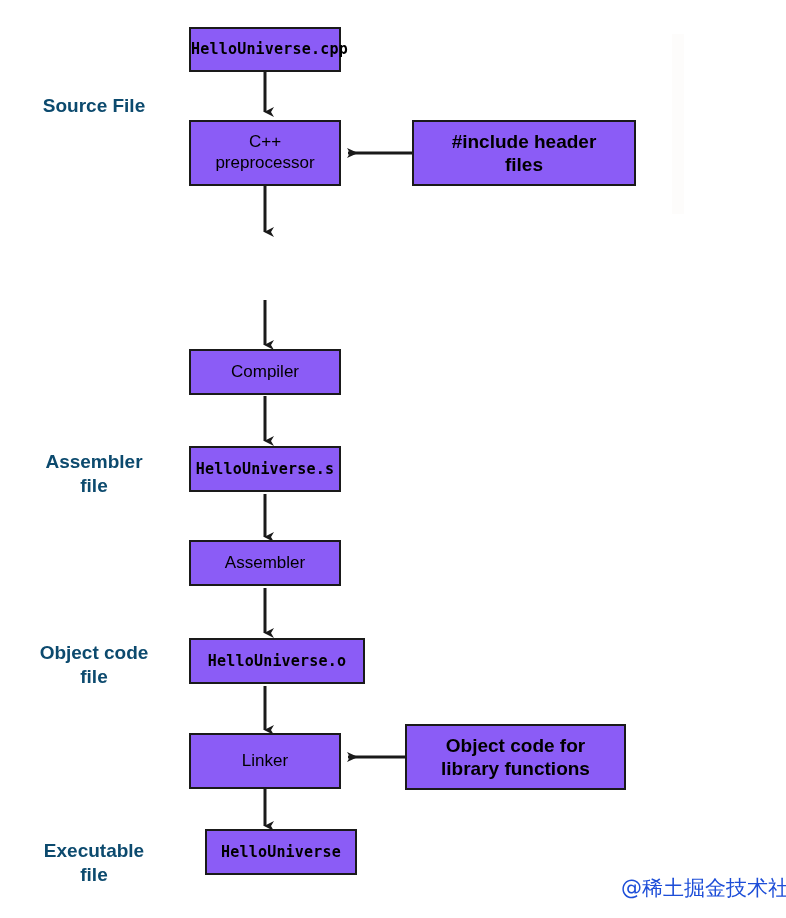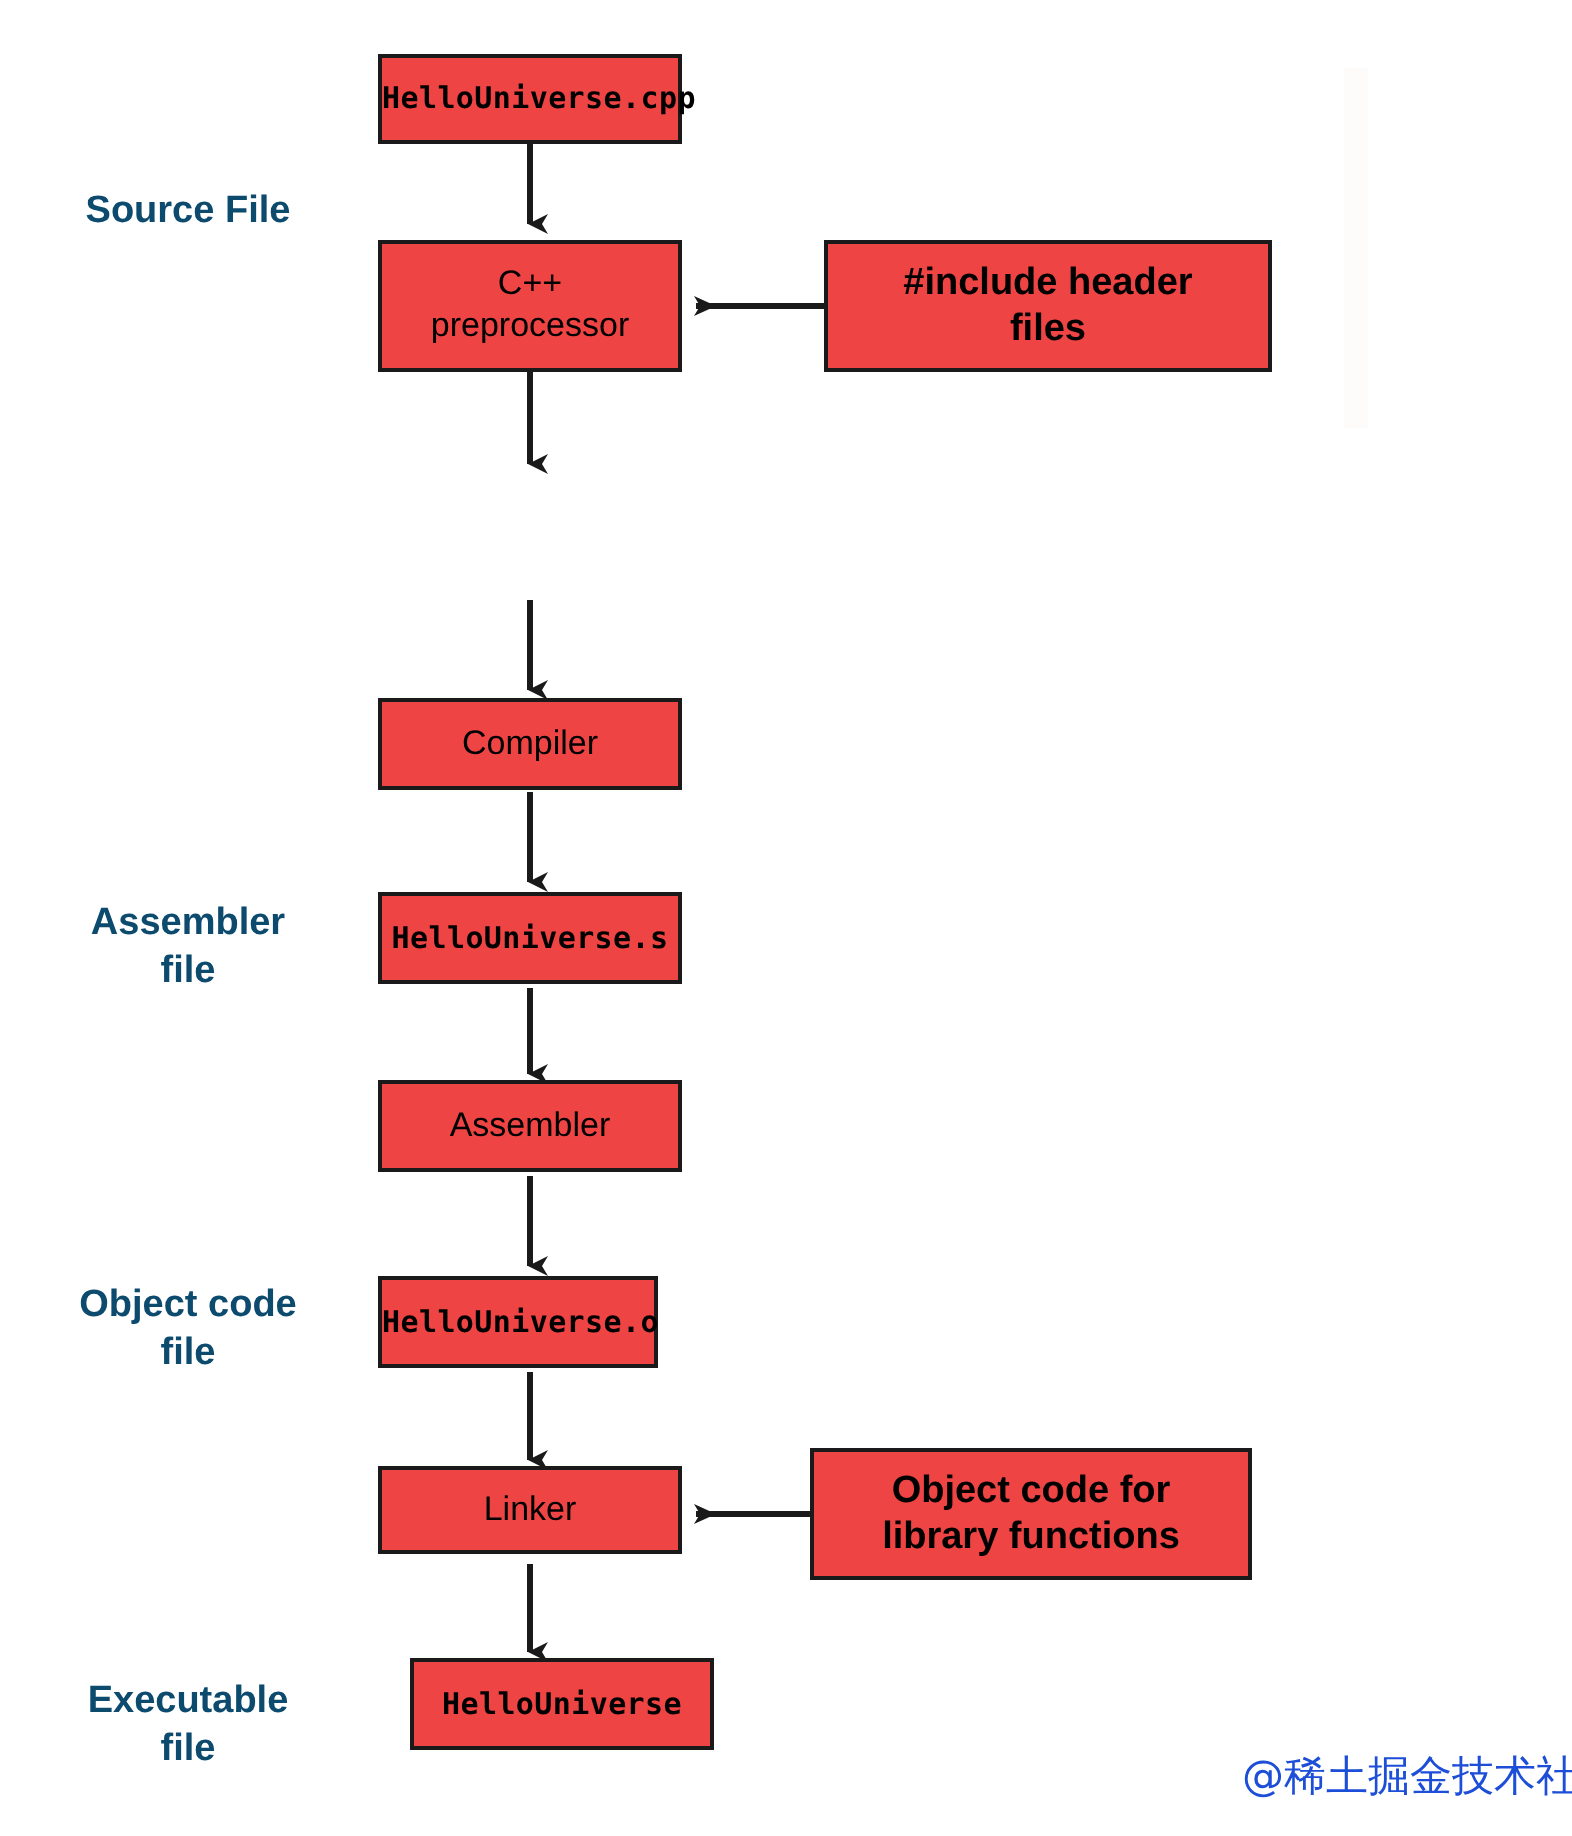--- a/index.html
+++ b/index.html
@@ -12,21 +12,21 @@
     width: 786px;
     height: 918px;
     background: #ffffff;
     overflow: hidden;
     font-family: "Liberation Sans", sans-serif;
   }
   .node {
     position: absolute;
     box-sizing: border-box;
     border: 2px solid #1a1a1a;
-    background: #ef4444;
+    background: #8b5cf6;
     display: flex;
     align-items: center;
     justify-content: center;
     text-align: center;
     color: #000000;
     line-height: 1.22;
   }
   .node .txt { display: block; width: 100%; }
   .mono {
     font-family: "DejaVu Sans Mono", "Liberation Mono", monospace;
@@ -140,25 +140,25 @@
   </div>
 
   <div class="node" style="left:189px; top:446px; width:152px; height:46px;">
     <span class="txt mono">HelloUniverse.s</span>
   </div>
 
   <div class="node" style="left:189px; top:540px; width:152px; height:46px;">
     <span class="txt plain">Assembler</span>
   </div>
 
-  <div class="node" style="left:189px; top:638px; width:140px; height:46px;">
+  <div class="node" style="left:189px; top:638px; width:176px; height:46px;">
     <span class="txt mono">HelloUniverse.o</span>
   </div>
 
-  <div class="node" style="left:189px; top:733px; width:152px; height:44px;">
+  <div class="node" style="left:189px; top:733px; width:152px; height:56px;">
     <span class="txt plain">Linker</span>
   </div>
 
   <div class="node" style="left:405px; top:724px; width:221px; height:66px; white-space:pre-line;">
     <span class="txt strong">Object code for
 library functions</span>
   </div>
 
   <div class="node" style="left:189px; top:829px; width:152px; height:46px;margin-left:16px;">
     <span class="txt mono">HelloUniverse</span>

